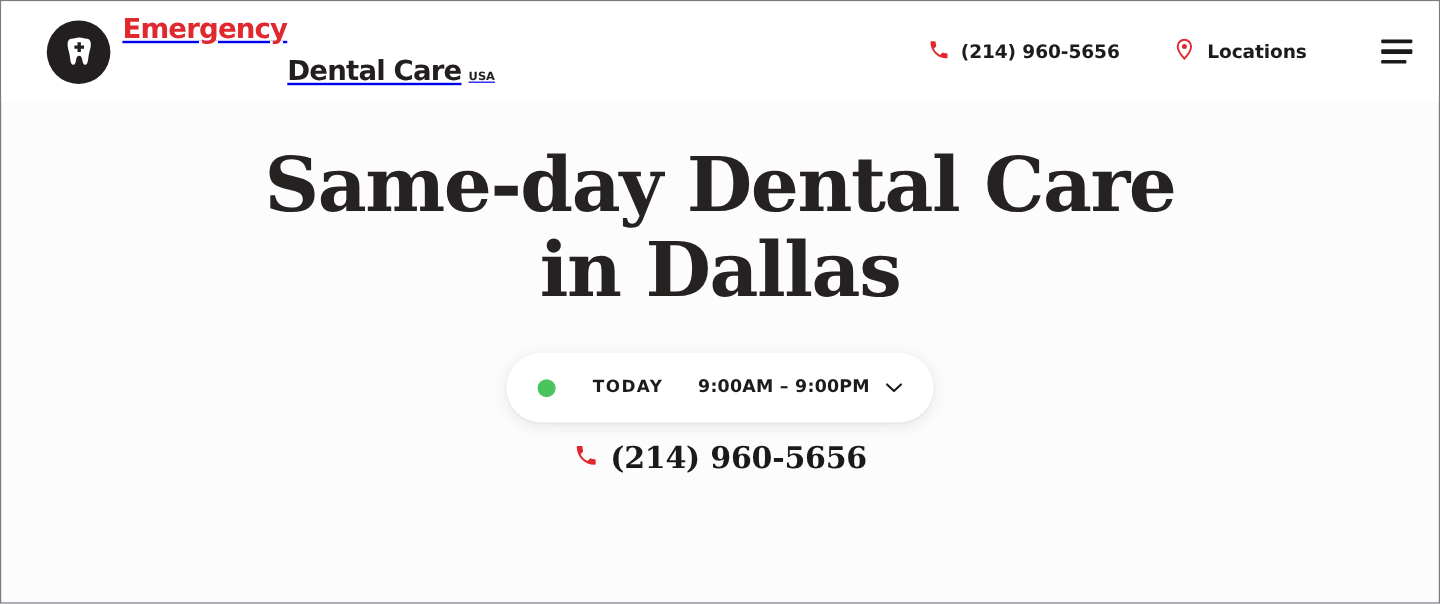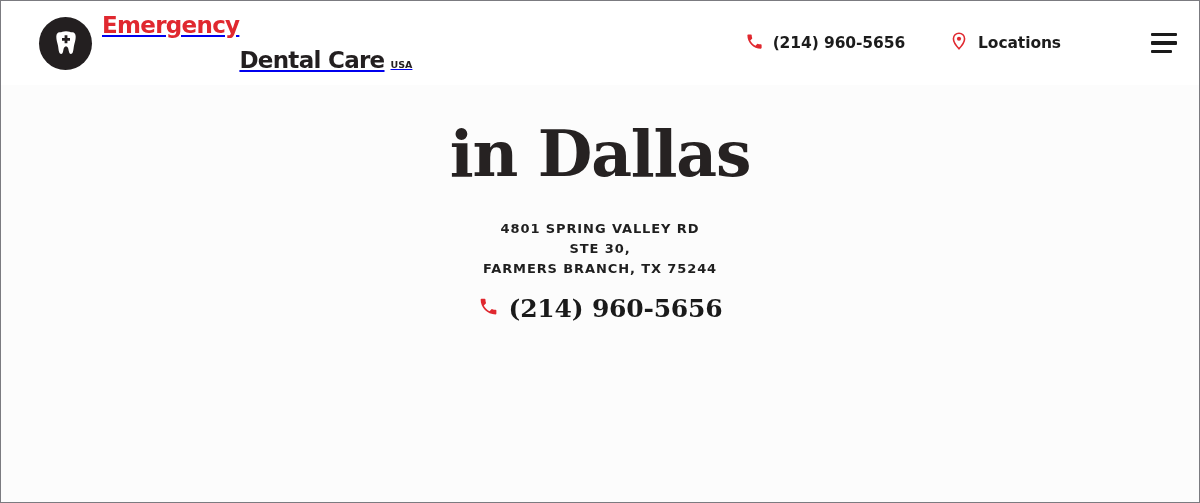--- a/index.html
+++ b/index.html
@@ -102,21 +102,21 @@
     gap: 9px;
     text-decoration: none;
     color: #1c1c1c;
     font-size: 15.5px;
     font-weight: 700;
     letter-spacing: -0.1px;
     padding: 8px 0;
     font-family: "DejaVu Sans", sans-serif;
   }
   .nav-phone { margin-right: 44px; }
-  .nav-loc   { margin-right: 64px; }
+  .nav-loc   { margin-right: 36px; }
 
   .book-btn {
     background: #e8383d;
     color: #ffffff;
     border: none;
     border-radius: 999px;
     height: 41px;
     padding: 0 30px;
     font-size: 14px;
     font-weight: 700;
@@ -287,29 +287,35 @@
         <i></i>
         <i></i>
       </div>
 
     </div>
   </div>
 
   <div class="hero">
 
     <h1 class="headline">
+      <span>Same-day Dental Care</span>
       <span class="l2">in Dallas</span>
     </h1>
 
-
-    <div class="address">
-      <span>4801 SPRING VALLEY RD</span>
-      <span>STE 30,</span>
-      <span>FARMERS BRANCH, TX 75244</span>
+    <div class="hours-pill">
+      <span class="status-dot"></span>
+      <span class="hours-today">TODAY</span>
+      <span class="hours-range">9:00AM – 9:00PM</span>
+      <span class="hours-chevron">
+        <svg width="14" height="9" viewBox="0 0 14 9" aria-hidden="true">
+          <path d="M1.2 1.4 7 6.8l5.8-5.4" fill="none" stroke="#1c1c1c" stroke-width="1.8" stroke-linecap="round" stroke-linejoin="round"></path>
+        </svg>
+      </span>
     </div>
+
 
     <a class="hero-phone" href="#">
       <span>
         <svg width="21" height="21" viewBox="0 0 24 24" aria-hidden="true">
           <path d="M6.6 10.8c1.4 2.8 3.8 5.1 6.6 6.6l2.2-2.2c.3-.3.7-.4 1-.2 1.2.4 2.4.6 3.6.6.6 0 1 .4 1 1V20c0 .6-.4 1-1 1C10.6 21 3 13.4 3 4c0-.6.4-1 1-1h3.5c.6 0 1 .4 1 1 0 1.3.2 2.5.6 3.6.1.3 0 .7-.2 1z" fill="#e0282f"></path>
         </svg>
       </span>
       <span class="hero-phone-num">(214) 960-5656</span>
     </a>
 

